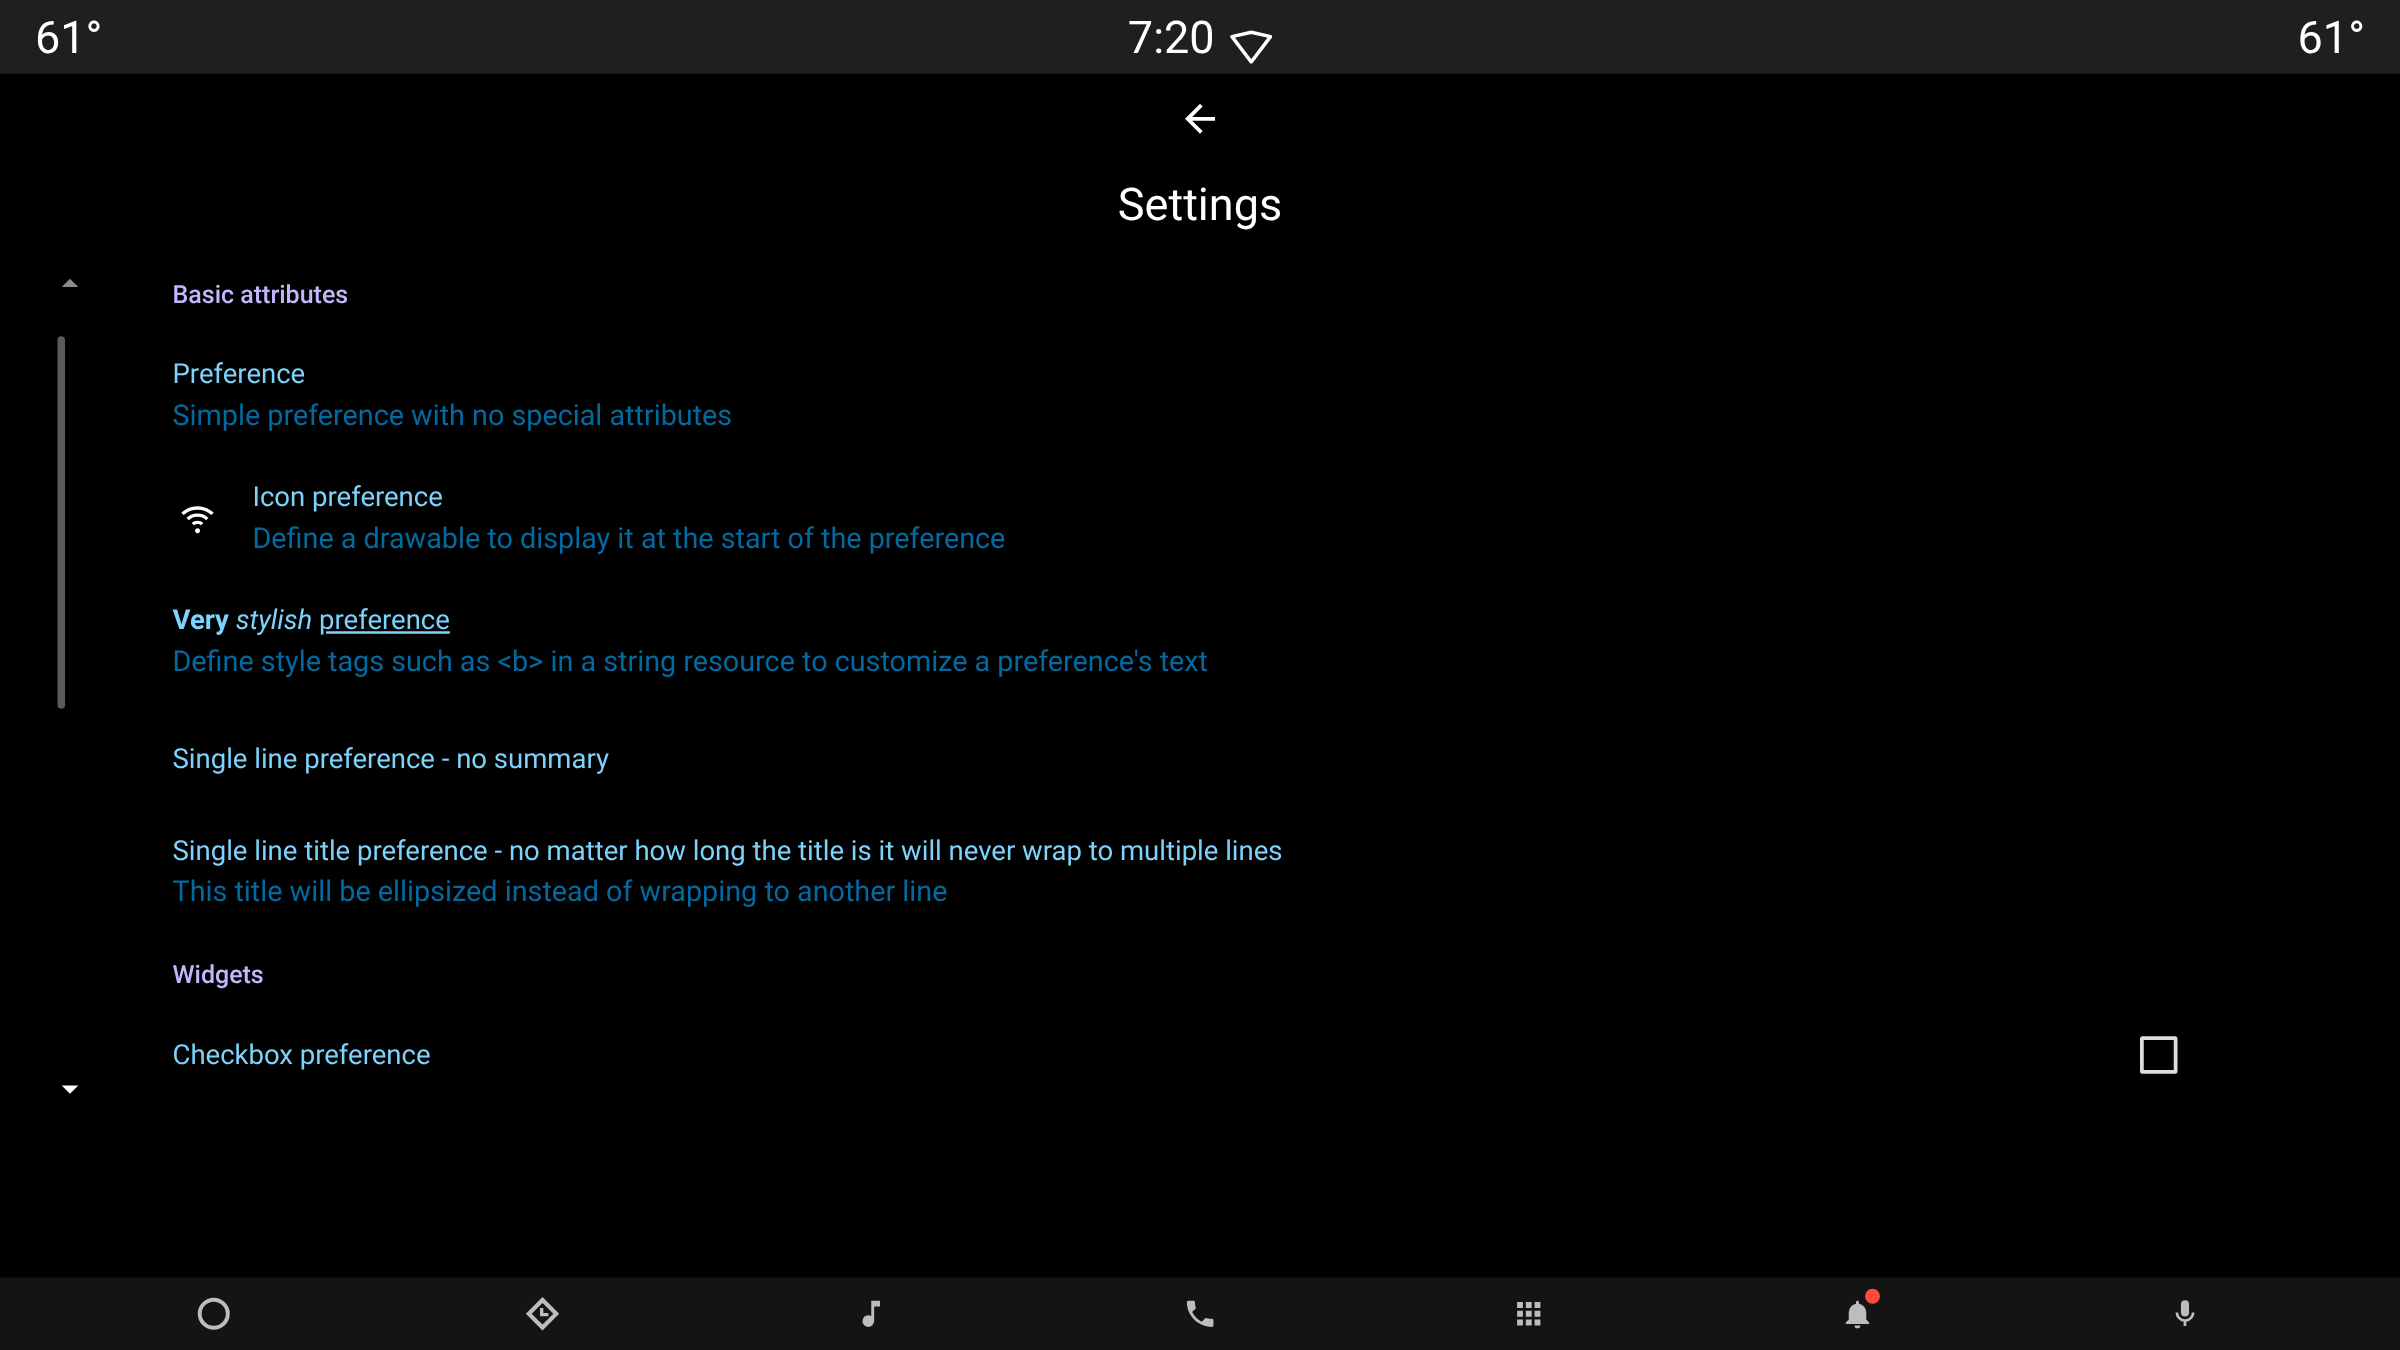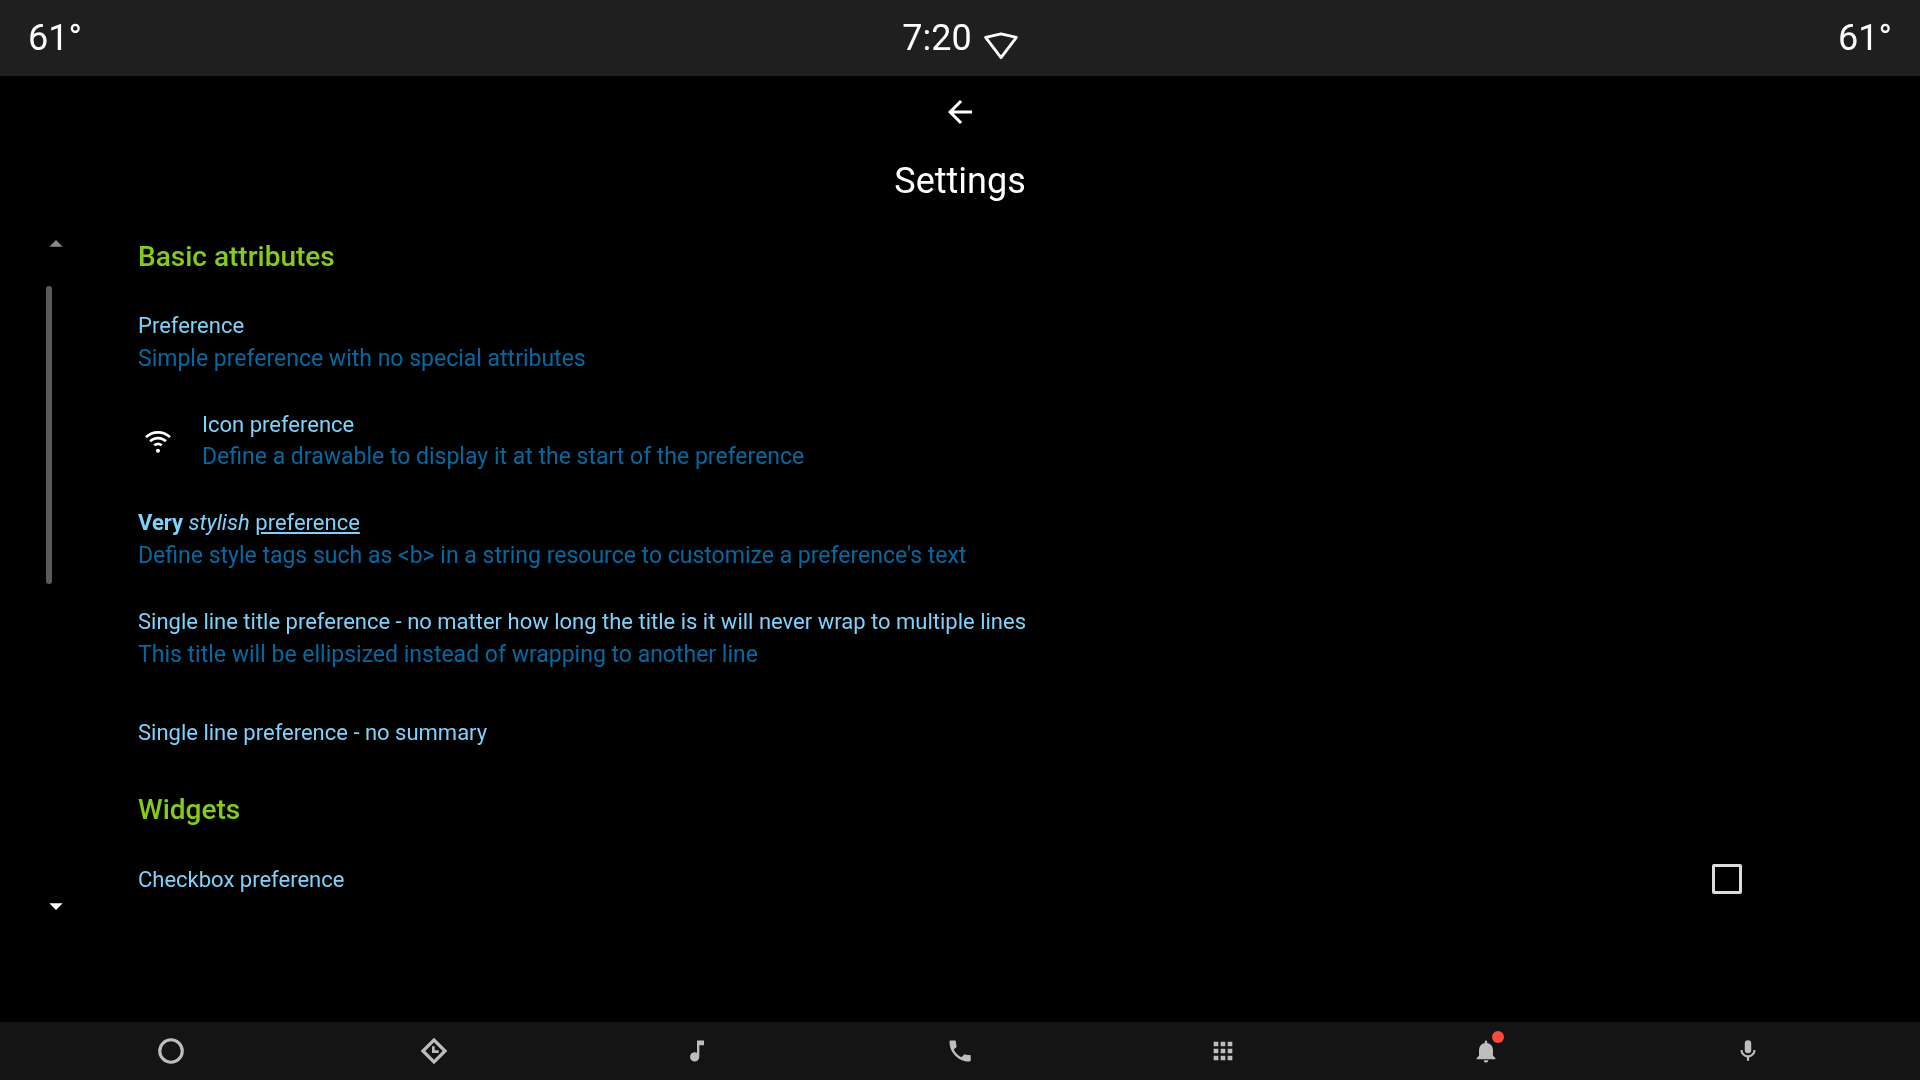--- a/index.html
+++ b/index.html
@@ -6,21 +6,21 @@
   html, body {
     width: 1920px;
     height: 1080px;
     background: #000;
     color: #fff;
     font-family: Roboto, "Helvetica Neue", Arial, sans-serif;
     overflow: hidden;
   }
   
   .status-bar {
-    height: 76px;
+    height: 59px;
     background: #1f1f1f;
     display: flex;
     align-items: center;
     justify-content: space-between;
     padding: 0 28px;
     font-size: 36px;
   }
   .status-center { display: flex; align-items: flex-end; gap: 12px; }
   .status-left, .status-right { font-weight: 400; }
   .wifi-tri {
@@ -52,22 +52,22 @@
   .scroll-ind {
     position: absolute;
     left: 46px;
     top: 64px;
     width: 6px;
     height: 298px;
     background: #5a5a5a;
     border-radius: 3px;
   }
   .category {
-    color: #84cc16;
-    font-size: 28px;
+    color: #c4b5fd;
+    font-size: 20px;
     font-weight: 500;
     padding: 18px 18px 22px 18px;
   }
   .pref {
     padding: 16px 18px 22px 18px;
     display: flex;
     align-items: center;
     gap: 24px;
   }
   .pref .txt { flex: 1; min-width: 0; }
@@ -175,30 +175,30 @@
         <span class="b">Very</span>
         <span> </span>
         <span class="i">stylish</span>
         <span> </span>
         <span class="u">preference</span>
       </div>
       <div class="summary">Define style tags such as &lt;b&gt; in a string resource to customize a preference's text</div>
     </div>
   </div>
 
+  <div class="pref" style="padding-top:28px;padding-bottom:28px;">
+    <div class="txt">
+      <div class="title">Single line preference - no summary</div>
+    </div>
+  </div>
+
   <div class="pref">
     <div class="txt">
       <div class="title single-line">Single line title preference - no matter how long the title is it will never wrap to multiple lines</div>
       <div class="summary">This title will be ellipsized instead of wrapping to another line</div>
-    </div>
-  </div>
-
-  <div class="pref" style="padding-top:28px;padding-bottom:28px;">
-    <div class="txt">
-      <div class="title">Single line preference - no summary</div>
     </div>
   </div>
 
   <div class="category">Widgets</div>
 
   <div class="pref">
     <div class="txt">
       <div class="title">Checkbox preference</div>
     </div>
     <div class="checkbox"></div>

